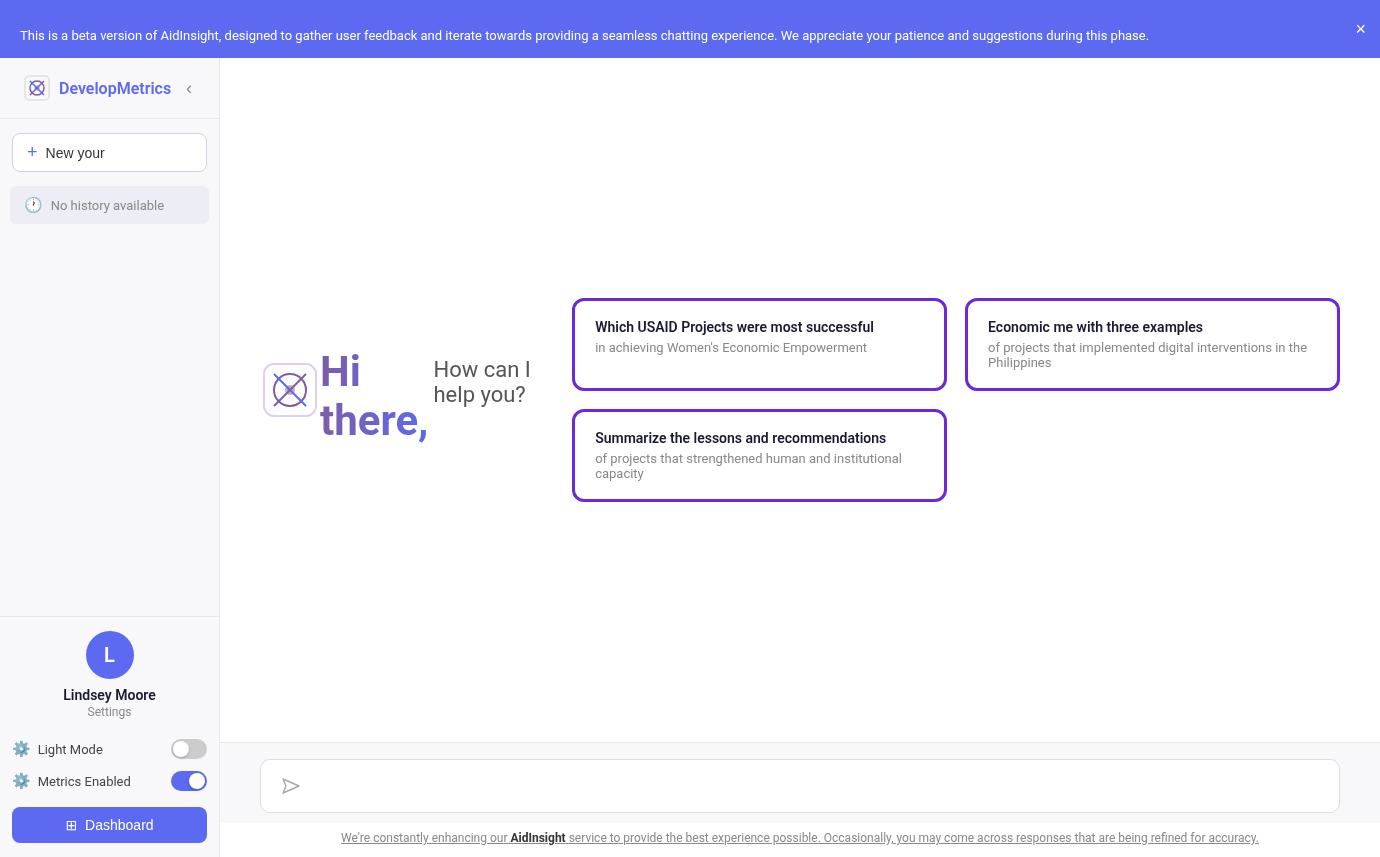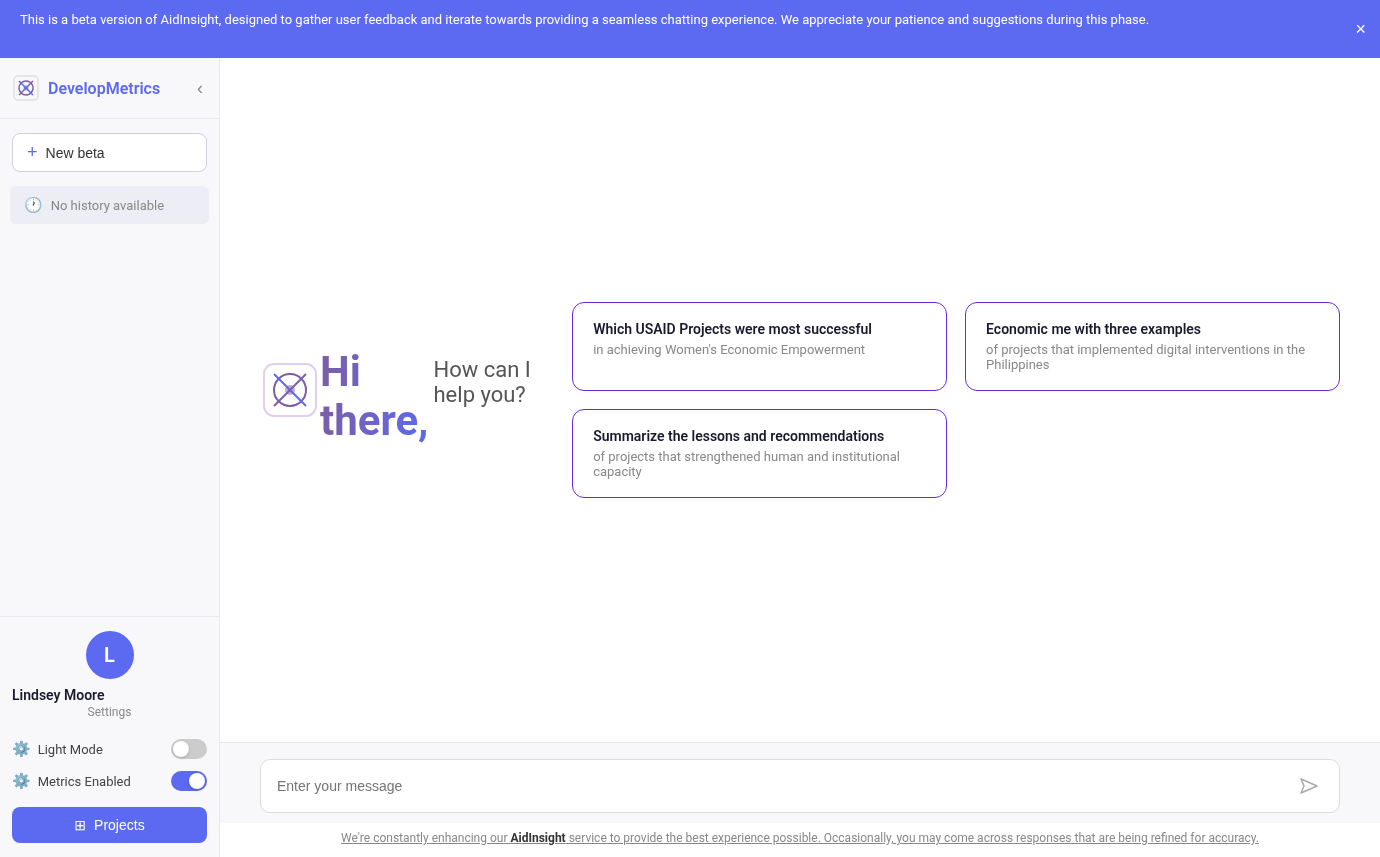--- a/index.html
+++ b/index.html
@@ -3,23 +3,23 @@
   <meta charset="utf-8">
   <style>
     * { box-sizing: border-box; margin: 0; padding: 0; }
     body { font-family: -apple-system, BlinkMacSystemFont, 'Segoe UI', Roboto, sans-serif; display: flex; flex-direction: column; height: 857px; width: 1380px; overflow: hidden; background: #fff; }
 
     
     .banner {
       background: #5b6af0;
       color: #fff;
       font-size: 13px;
-      padding: 10px 40px 28px 20px;
-      display: flex;
-      align-items: flex-start;
+      padding: 10px 40px 13px 20px;
+      display: flex;
+      align-items: flex-end;
       position: relative;
       flex-shrink: 0;
       min-height: 58px;
     }
     .banner-text { flex: 1; line-height: 1.5; }
     .banner-close {
       position: absolute;
       right: 14px;
       top: 50%;
       transform: translateY(-50%);
@@ -43,21 +43,21 @@
       width: 220px;
       background: #f8f8fb;
       border-right: 1px solid #e8e8f0;
       display: flex;
       flex-direction: column;
       flex-shrink: 0;
       padding: 0;
       overflow: hidden;
     }
     .sidebar-top {
-      padding: 16px 12px;
+      padding: 16px 23px;
       display: flex;
       align-items: center;
       justify-content: space-between;
       border-bottom: 1px solid #e8e8f0;
     }
     .logo-area {
       display: flex;
       align-items: center;
       gap: 8px;
     }
@@ -122,20 +122,21 @@
       background: #5b6af0;
       color: #fff;
       font-size: 20px;
       font-weight: 600;
       display: flex;
       align-items: center;
       justify-content: center;
       margin: 0 auto 8px;
     }
     .user-name {
+      text-align: center;
       font-size: 14px;
       font-weight: 600;
       color: #1a1a2e;
       margin-bottom: 2px;
     }
     .user-settings {
       text-align: center;
       font-size: 12px;
       color: #888;
       margin-bottom: 14px;
@@ -245,21 +246,21 @@
 
     .suggestion-grid {
       display: grid;
       grid-template-columns: 1fr 1fr;
       gap: 18px;
       width: 100%;
       max-width: 1060px;
     }
 
     .suggestion-card {
-      border: 1px solid #6d28d9;
+      border: 3px solid #6d28d9;
       border-radius: 12px;
       padding: 18px 20px;
       cursor: pointer;
       transition: box-shadow 0.15s, border-color 0.15s;
       background: #fff;
     }
     .suggestion-title {
       font-size: 14px;
       font-weight: 600;
       color: #1a1a2e;
@@ -336,21 +337,21 @@
         </svg>
         <span class="logo-text">
           <span>Develop</span><span style="color:#5b6af0">Metrics</span>
         </span>
       </div>
       <button class="collapse-btn">‹</button>
     </div>
 
     <button class="new-chat-btn">
       <span class="plus">+</span>
-      <span>New beta</span>
+      <span>New your</span>
     </button>
 
     <div class="no-history">
       <span class="clock-icon">🕐</span>
       <span>No history available</span>
     </div>
 
     <div class="sidebar-spacer"></div>
 
     <div class="sidebar-bottom">
@@ -377,21 +378,21 @@
         </div>
         <div class="toggle-switch">
           <div class="toggle-track active">
             <div class="toggle-knob"></div>
           </div>
         </div>
       </div>
 
       <button class="dashboard-btn">
         <span class="grid-icon">⊞</span>
-        <span>Projects</span>
+        <span>Dashboard</span>
       </button>
     </div>
   </div>
 
   <div class="main-content">
     <div class="chat-area">
 
       <div class="app-logo-icon">
         <svg width="60" height="60" viewBox="0 0 60 60" fill="none" xmlns="http://www.w3.org/2000/svg">
           <rect x="4" y="4" width="52" height="52" rx="10" stroke="#e0d0f0" stroke-width="2"></rect>
@@ -420,21 +421,20 @@
         <div class="suggestion-card">
           <div class="suggestion-title">Summarize the lessons and recommendations</div>
           <div class="suggestion-subtitle">of projects that strengthened human and institutional capacity</div>
         </div>
 
       </div>
     </div>
 
     <div class="input-area">
       <div class="input-box">
-        <input class="chat-input" type="text" placeholder="Enter your message" style="">
         <button class="send-btn">
           <svg width="20" height="20" viewBox="0 0 20 20" fill="none">
             <path d="M18 10L2 3l3 7-3 7 16-7z" stroke="#aaa" stroke-width="1.5" stroke-linejoin="round" fill="none"></path>
           </svg>
         </button>
       </div>
     </div>
 
     <div class="footer-text">
       <span>We're constantly enhancing our </span><strong>AidInsight</strong><span> service to provide the best experience possible. Occasionally, you may come across responses that are being refined for accuracy.</span>

